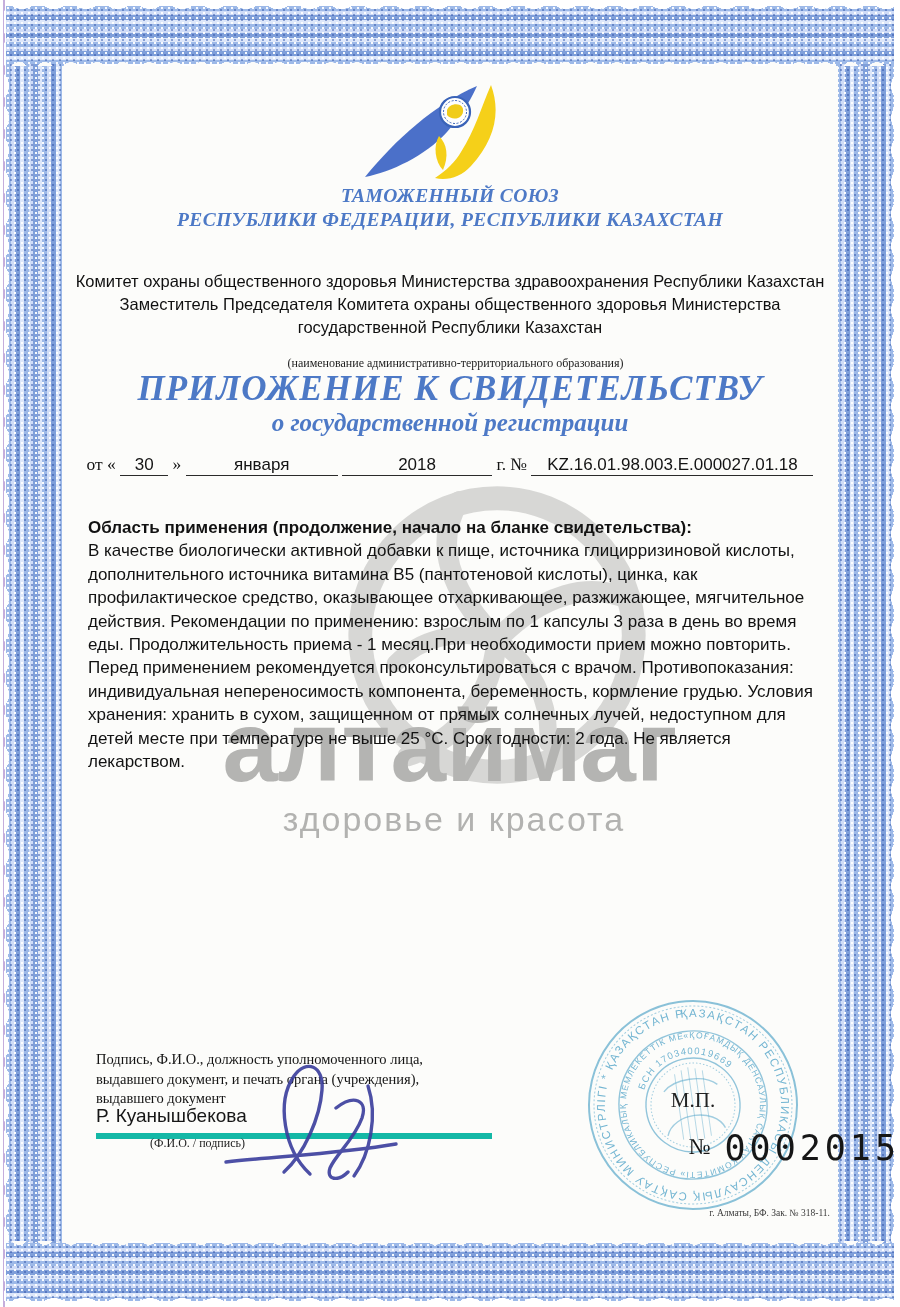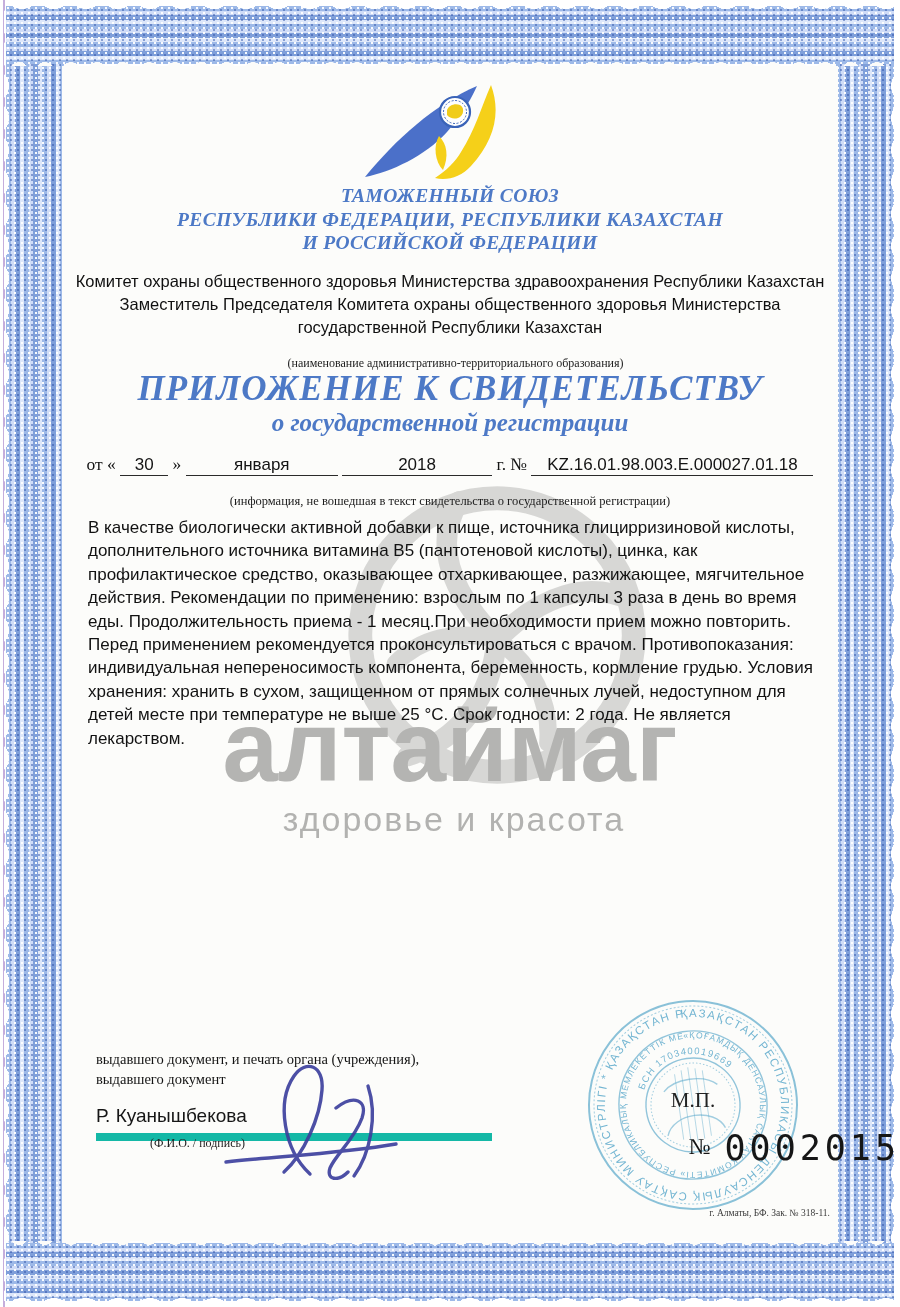--- a/index.html
+++ b/index.html
@@ -68,21 +68,21 @@
   .body-text .bh{font-weight:bold;}
 
   .wm{z-index:2;color:#b5b5b3;}
   .wm-globe{top:476px;left:338px;opacity:.42;}
   .wm-brand{top:688px;font-family:"Liberation Sans",sans-serif;font-weight:bold;
             font-size:100px;line-height:100px;letter-spacing:0;color:#b4b4b2;}
   .wm-tagline{top:792px;font-family:"Liberation Sans",sans-serif;font-size:34px;
               letter-spacing:2px;color:#b2b2b0;padding-left:8px;}
 
   .sign-caption{left:96px;top:1050px;font-size:14.5px;line-height:19.5px;}
-  .sign-row{left:96px;top:1105px;width:396px;height:28px;border-bottom:8px solid #14b8a6;}
+  .sign-row{left:96px;top:1105px;width:396px;height:28px;border-bottom:6px solid #14b8a6;}
   .sign-name{font-family:"Liberation Sans",sans-serif;font-size:19px;color:#161616;}
   .sign-name-caption{left:150px;top:1136px;font-size:12px;color:#222;}
   .signature-svg{left:218px;top:1058px;z-index:4;}
 
   .stamp-wrap{left:580px;top:992px;z-index:3;opacity:.85;transform:rotate(-8deg);}
   .mp-label{left:648px;top:1088px;width:90px;text-align:center;font-size:21px;color:#222;z-index:4;}
 
   .doc-number{top:1128px;left:0;right:0;text-align:right;z-index:3;}
   .doc-number .nl{font-size:23px;vertical-align:6px;margin-right:14px;}
   .doc-number .nd{font-family:"DejaVu Sans Mono",monospace;font-size:35px;letter-spacing:4px;color:#161616;}
@@ -118,21 +118,20 @@
     <path d="M148,3 C158,30 152,58 128,84 C118,95 104,99 92,96 C104,88 112,80 118,70 C132,48 138,26 148,3 Z" fill="#f5d019"></path>
     <path d="M96,54 C104,62 106,74 100,88 C92,80 90,64 96,54 Z" fill="#f5d019"></path>
     <circle cx="112" cy="30" r="15" fill="#fefefe" stroke="#3a63b8" stroke-width="2.2"></circle>
     <circle cx="112" cy="30" r="11.5" fill="none" stroke="#3a63b8" stroke-width="1" stroke-dasharray="2,1.6"></circle>
     <path d="M104,28 C106,23 112,21 117,23 C121,25 121,31 118,34 C114,38 107,37 104,33 Z" fill="#f0cc1a"></path>
   </svg>
 
   <div class="abs center org-title">
     <div>ТАМОЖЕННЫЙ СОЮЗ</div>
     <div>РЕСПУБЛИКИ ФЕДЕРАЦИИ, РЕСПУБЛИКИ КАЗАХСТАН</div>
-    <div>И РОССИЙСКОЙ ФЕДЕРАЦИИ</div>
   </div>
 
   <div class="abs center committee">
     <div>Комитет охраны общественного здоровья Министерства здравоохранения Республики Казахстан</div>
     <div>Заместитель Председателя Комитета охраны общественного здоровья Министерства</div>
     <div>государственной Республики Казахстан</div>
   </div>
 
   <div class="abs center caption territory">(наименование административно-территориального образования)</div>
 
@@ -145,27 +144,28 @@
     <span class="lbl">от «</span>
     <span class="u day">30</span>
     <span class="lbl">»</span>
     <span class="u month">января</span>
     <span class="u year">2018</span>
     <span class="lbl">г.</span>
     <span class="lbl">№</span>
     <span class="u num">KZ.16.01.98.003.E.000027.01.18</span>
   </div>
 
-  <div class="abs center caption info-caption">(информация, не вошедшая в текст свидетельства о государственной регистрации)</div>
 
   <div class="abs body-text">
+    <p class="bh">Область применения (продолжение, начало на бланке свидетельства):</p>
     <p>В качестве биологически активной добавки к пище, источника глицирризиновой кислоты, дополнительного источника витамина В5 (пантотеновой кислоты), цинка, как профилактическое средство, оказывающее отхаркивающее, разжижающее, мягчительное действия. Рекомендации по применению: взрослым по 1 капсулы 3 раза в день во время еды. Продолжительность приема - 1 месяц.При необходимости прием можно повторить. Перед применением рекомендуется проконсультироваться с врачом. Противопоказания: индивидуальная непереносимость компонента, беременность, кормление грудью. Условия хранения: хранить в сухом, защищенном от прямых солнечных лучей, недоступном для детей месте при температуре не выше 25 °С. Срок годности: 2 года. Не является лекарством.</p>
   </div>
 
   <div class="abs sign-caption">
+    <div>Подпись, Ф.И.О.,  должность уполномоченного лица,</div>
     <div>выдавшего документ, и печать органа (учреждения),</div>
     <div>выдавшего документ</div>
   </div>
   <div class="abs sign-row">
     <span class="sign-name">Р. Куанышбекова</span>
   </div>
   <div class="abs caption sign-name-caption">(Ф.И.О. / подпись)</div>
 
   <svg class="abs signature-svg" width="185" height="122" viewBox="0 0 185 122">
     <g fill="none" stroke="#3a3d9c" stroke-width="3.4" stroke-linecap="round" opacity=".9">

